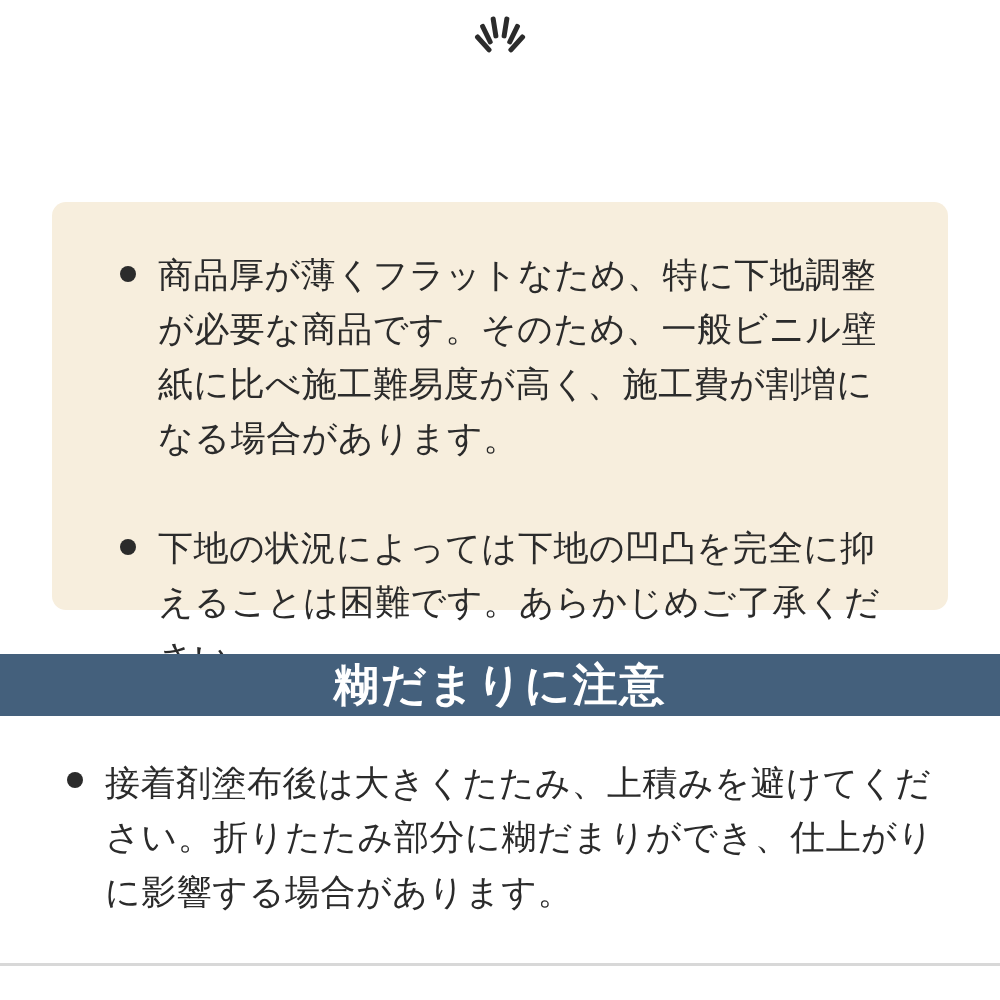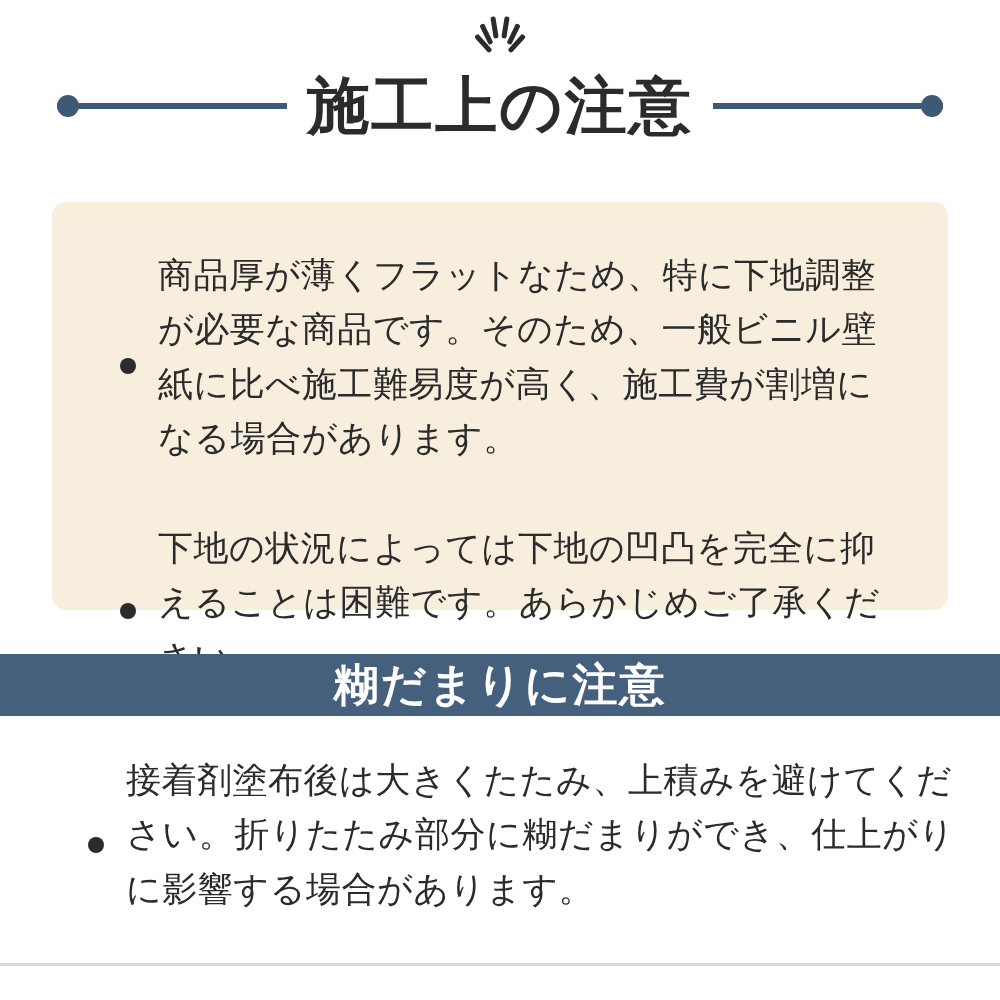--- a/index.html
+++ b/index.html
@@ -101,21 +101,21 @@
     top: 202px;
     width: 896px;
     height: 408px;
     background: #f7eedd;
     border-radius: 14px;
     padding: 46px 44px 0 44px;
   }
 
   .bullet-item {
     display: flex;
-    align-items: center;
+    align-items: flex-start;
   }
   .bullet-item + .bullet-item { margin-top: 56px; }
 
   .bullet-dot {
     flex: 0 0 auto;
     width: 16px;
     height: 16px;
     border-radius: 50%;
     background: #2b2b2b;
     margin: 18px 22px 0 24px;
@@ -144,24 +144,23 @@
   .section-band-label {
     color: #ffffff;
     font-size: 45px;
     font-weight: 700;
     letter-spacing: 2px;
   }
 
   
   .lower-block {
     position: absolute;
-    left: 64px;
+    left: 43px;
     top: 756px;
     width: 896px;
-    font-family: Liberation Mono, monospace;
   }
   .lower-block .bullet-dot { margin-top: 16px; }
 
   
   .bottom-rule {
     position: absolute;
     left: 0;
     bottom: 34px;
     width: 1000px;
     height: 3px;
@@ -174,29 +173,20 @@
 <div class="page">
 
   <div class="title-block">
     <div class="sunburst">
       <span></span>
         <span></span>
         <span></span>
         <span></span>
         <span></span>
         <span></span>
-    </div>
-    <div class="title-row">
-      <div class="rule left">
-        <div class="dot"></div>
-      </div>
-      <div class="page-title">施工上の注意</div>
-      <div class="rule right">
-        <div class="dot"></div>
-      </div>
     </div>
   </div>
 
   <div class="note-card">
     <div class="bullet-item">
       <div class="bullet-dot"></div>
       <div class="bullet-text">商品厚が薄くフラットなため、特に下地調整が必要な商品です。そのため、一般ビニル壁紙に比べ施工難易度が高く、施工費が割増になる場合があります。</div>
     </div>
     <div class="bullet-item">
       <div class="bullet-dot"></div>

